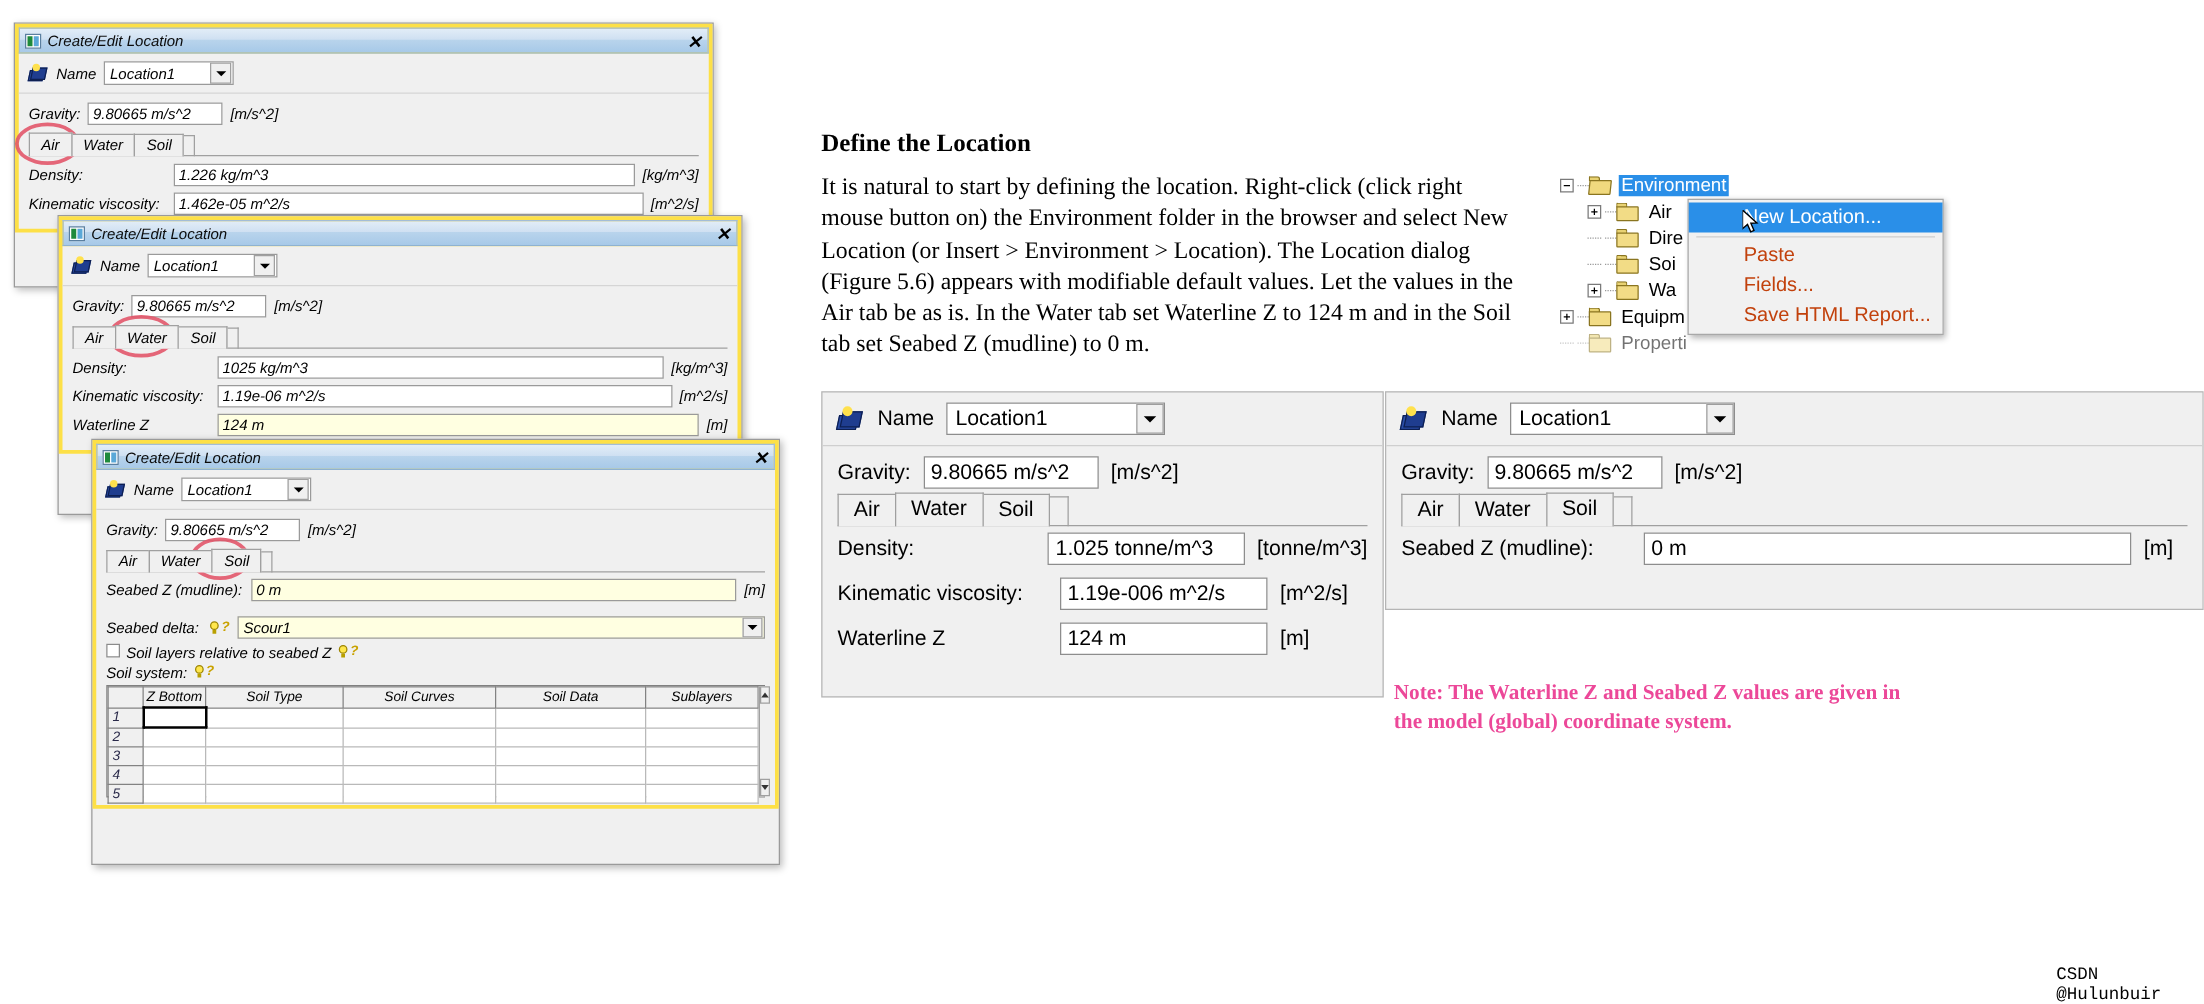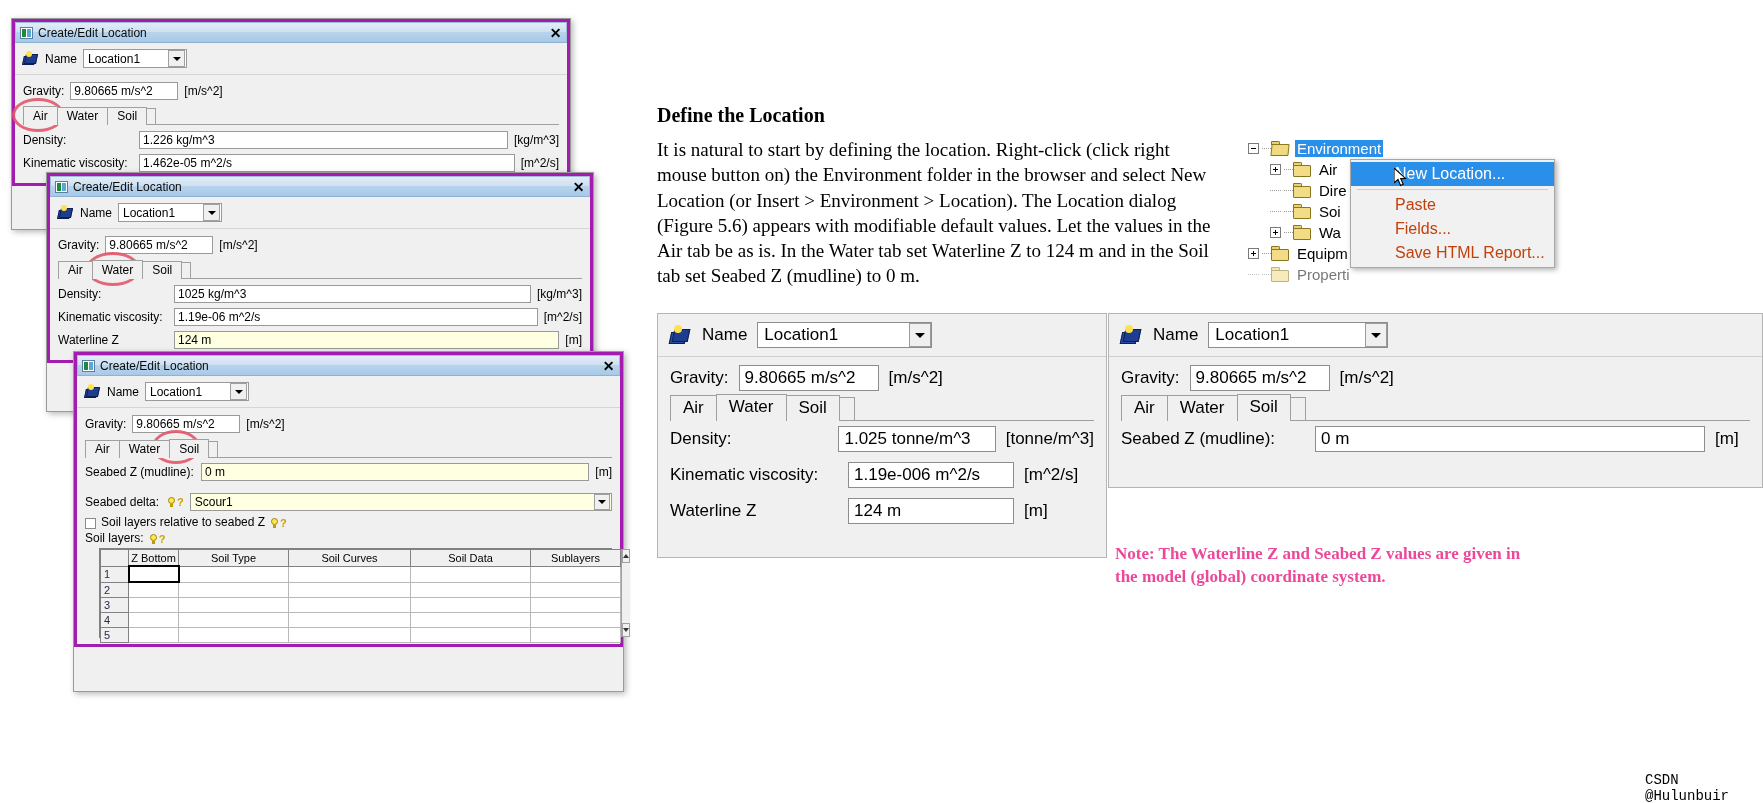--- a/index.html
+++ b/index.html
@@ -10,21 +10,21 @@
 
   
   .dlg{
     position:absolute;
     background:#f0f0f0;
     border:1px solid #9a9a9a;
     box-shadow:2px 2px 6px rgba(0,0,0,.28);
     font-size:12px;color:#000;
     box-sizing:border-box;
   }
-  .dlg-frame-pad{ padding:3px; background:#a21caf; }
+  .dlg-frame-pad{ padding:3px; background:#fde047;font-style:italic; }
   .titlebar{
     height:21px;
     background:linear-gradient(to bottom,#e2edf7 0%, #cfe0f2 45%, #b9d4ec 46%, #a7c9e8 100%);
     border:1px solid #a3bdd6;border-bottom:1px solid #8fb2d0;
     display:flex;align-items:center;padding:0 2px 0 4px;box-sizing:border-box;
   }
   .title-ico{
     width:13px;height:12px;margin-right:5px;flex:0 0 auto;position:relative;
     background:#fff;border:1px solid #5a7fa0;box-sizing:border-box;
   }
@@ -112,21 +112,21 @@
   .vscroll .sbtn i.dn{width:0;height:0;border-left:3px solid transparent;border-right:3px solid transparent;border-top:4px solid #333;}
 
   .btnrow{display:flex;justify-content:flex-end;gap:9px;padding:8px 10px 8px 8px;}
   .wbtn{
     min-width:72px;height:21px;background:#f0f0f0;border:1px solid #707070;
     font-size:12px;display:flex;align-items:center;justify-content:center;box-sizing:border-box;
     font-family:"Liberation Sans", sans-serif;
   }
   .wbtn.def{border:1px solid #3a3a3a;box-shadow:inset 0 0 0 1px #f0f0f0;}
 
-  .chkline{display:flex;align-items:flex-end;gap:5px;font-size:12px;margin:2px 0 2px 0;}
+  .chkline{display:flex;align-items:flex-start;gap:5px;font-size:12px;margin:2px 0 2px 0;}
   .chkbox{width:11px;height:11px;border:1px solid #8b8b8b;background:#fff;box-sizing:border-box;flex:0 0 auto;}
   .hint{color:#c9a200;font-size:11px;font-weight:bold;display:inline-flex;align-items:center;}
   .bulb{display:inline-block;width:9px;height:11px;position:relative;margin-right:1px;}
   .bulb:before{content:"";position:absolute;left:1px;top:0;width:7px;height:7px;border-radius:50%;background:#ffe74d;border:1px solid #9c8400;box-sizing:border-box;}
   .bulb:after{content:"";position:absolute;left:3px;top:7px;width:3px;height:3px;background:#b9a000;}
 
   
   .doc{position:absolute;font-family:"Liberation Serif", serif;color:#000;}
   .doc h2{font-size:20px;margin:0 0 10px 0;font-weight:bold;font-family:"Liberation Serif", serif;}
   .doc p{font-size:19px;line-height:1.33;margin:0;font-family:"Liberation Serif", serif;}
@@ -353,27 +353,27 @@
         </div>
         <div class="chkline">
           <span class="chkbox"></span>
           <span>Soil layers relative to seabed Z</span>
           <span class="hint">
               <span class="bulb"></span>
               <span>?</span>
             </span>
         </div>
         <div class="chkline" style="margin-bottom:3px;">
-          <span>Soil layers:</span>
+          <span>Soil system:</span>
           <span class="hint">
               <span class="bulb"></span>
               <span>?</span>
             </span>
         </div>
-        <div class="tblwrap" style="height:90px;margin-left:14px;">
+        <div class="tblwrap" style="height:90px;">
           <table class="soil">
             <colgroup>
                 <col style="width:28px">
                 <col style="width:50px">
                 <col style="width:110px">
                 <col style="width:122px">
                 <col style="width:120px">
                 <col style="width:90px">
               </colgroup>
             <thead>

